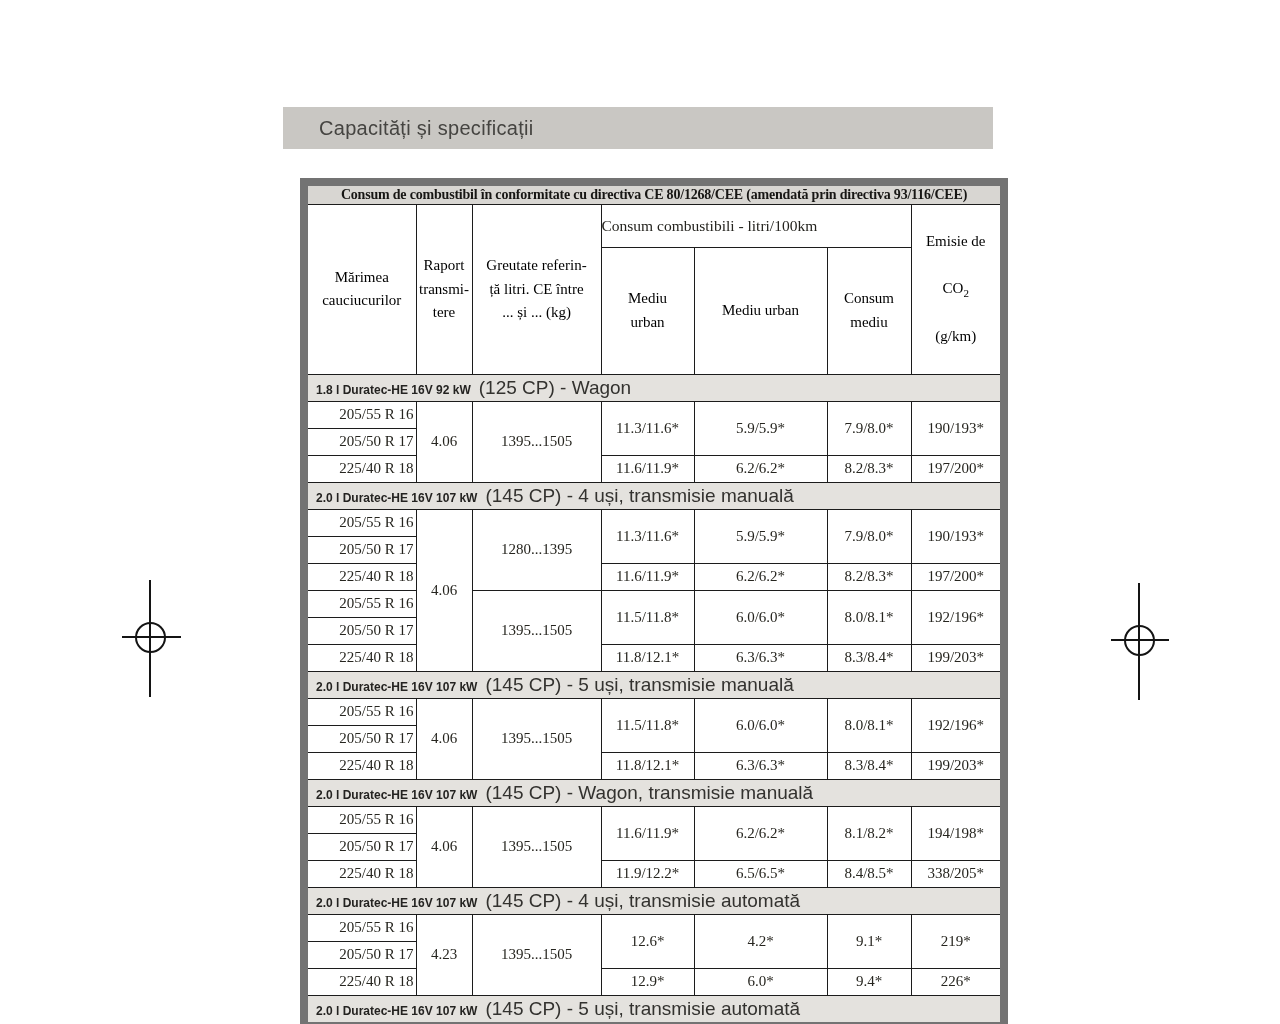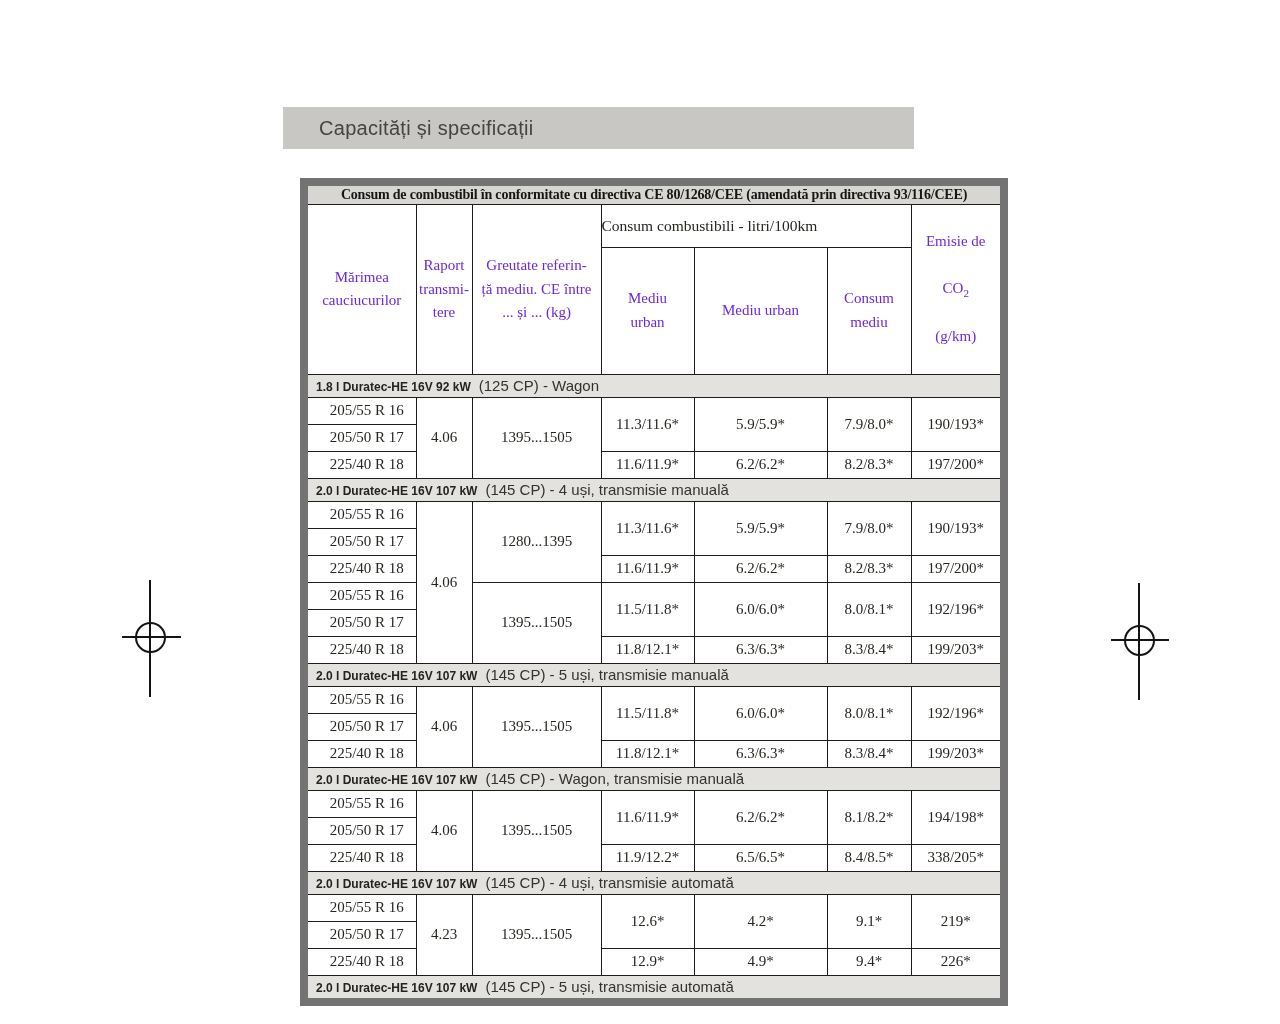--- a/index.html
+++ b/index.html
@@ -6,21 +6,21 @@
   body{
     width:1280px;height:1024px;
     background:#ffffff;
     position:relative;
     overflow:hidden;
     font-family:"Liberation Serif","DejaVu Serif",serif;
     color:#1e1d1b;
   }
   
   .title-bar{
-    position:absolute;left:283px;top:107px;width:631px;height:42px;
+    position:absolute;left:283px;top:107px;width:710px;height:42px;
     background:#c9c7c3;
     display:flex;align-items:center;
     box-sizing:border-box;padding-left:36px;
   }
   .title-bar span{
     font-family:"Liberation Sans","DejaVu Sans",sans-serif;
     font-size:20px;color:#454441;letter-spacing:.3px;
   }
   
   .table-wrap{position:absolute;left:300px;top:178px;width:702px;}
@@ -34,41 +34,41 @@
     background:#d8d6d2;
     font-weight:bold;font-size:14px;letter-spacing:-0.2px;
     text-align:center;white-space:nowrap;
     height:21px;padding:1px 2px;
     color:#171614;
   }
   
   .hc{
     text-align:center;vertical-align:middle;
     white-space:pre-line;font-size:15px;line-height:1.55;
-    padding:2px;color:#6d28d9;
+    padding:2px;color:#000000;
   }
   .hgroup{
     text-align:left;vertical-align:middle;
     font-size:15.5px;padding:3px 2px 3px 0;
     white-space:nowrap;color:#25241f;
   }
   tr.hdr-top{height:34px;}
   tr.hdr-sub{height:101px;}
   
   tr.band td{
     background:#e4e2de;
     font-family:"Liberation Sans","DejaVu Sans",sans-serif;
     padding:2px 4px 2px 8px;height:22px;white-space:nowrap;
     vertical-align:middle;
   }
   .eng{font-weight:bold;font-size:12px;color:#242321;}
-  .var{font-size:15px;color:#33322f;margin-left:8px;}
+  .var{font-size:19px;color:#33322f;margin-left:8px;}
   
   tr.data{height:27px;}
-  .tire{text-align:center;padding:1px 2px 1px 12px;font-size:15px;white-space:nowrap;color:#26251f;}
+  .tire{text-align:right;padding:1px 2px 1px 12px;font-size:15px;white-space:nowrap;color:#26251f;}
   .val{text-align:center;font-size:15px;color:#26251f;vertical-align:middle;white-space:nowrap;}
   sub{font-size:11px;}
   
   .mark-line{position:absolute;background:#141414;}
   .mark-circle{position:absolute;width:27px;height:27px;border:2.5px solid #141414;border-radius:50%;background:transparent;}
 </style>
 </head>
 <body>
 
 <div class="title-bar">
@@ -103,21 +103,21 @@
     <td colspan="7">Consum de combustibil în conformitate cu directiva CE 80/1268/CEE (amendată prin directiva 93/116/CEE)</td>
   </tr>
 
   <tr class="hdr-top">
     <td class="hc" rowspan="2">Mărimea
 cauciucurilor</td>
     <td class="hc" rowspan="2">Raport
 transmi-
 tere</td>
     <td class="hc" rowspan="2">Greutate referin-
-ță mediu. CE între
+ță litri. CE între
 ... și ... (kg)</td>
     <td class="hgroup" colspan="3">Consum combustibili - litri/100km</td>
     <td class="hc" rowspan="2">
       <div>Emisie de</div>
       <div><span>CO</span><sub>2</sub></div>
       <div>(g/km)</div>
     </td>
   </tr>
   <tr class="hdr-sub">
     <td class="hc">Mediu
@@ -258,21 +258,21 @@
     <td class="val" rowspan="2">4.2*</td>
     <td class="val" rowspan="2">9.1*</td>
     <td class="val" rowspan="2">219*</td>
   </tr>
   <tr class="data">
     <td class="tire">205/50 R 17</td>
   </tr>
   <tr class="data">
     <td class="tire">225/40 R 18</td>
     <td class="val">12.9*</td>
-    <td class="val">4.9*</td>
+    <td class="val">6.0*</td>
     <td class="val">9.4*</td>
     <td class="val">226*</td>
   </tr>
 
   <tr class="band">
     <td colspan="7">
       <span class="eng">2.0 l Duratec-HE 16V 107 kW</span><span class="var">(145 CP) - 5 uși, transmisie automată</span>
     </td>
   </tr>
 </tbody>

